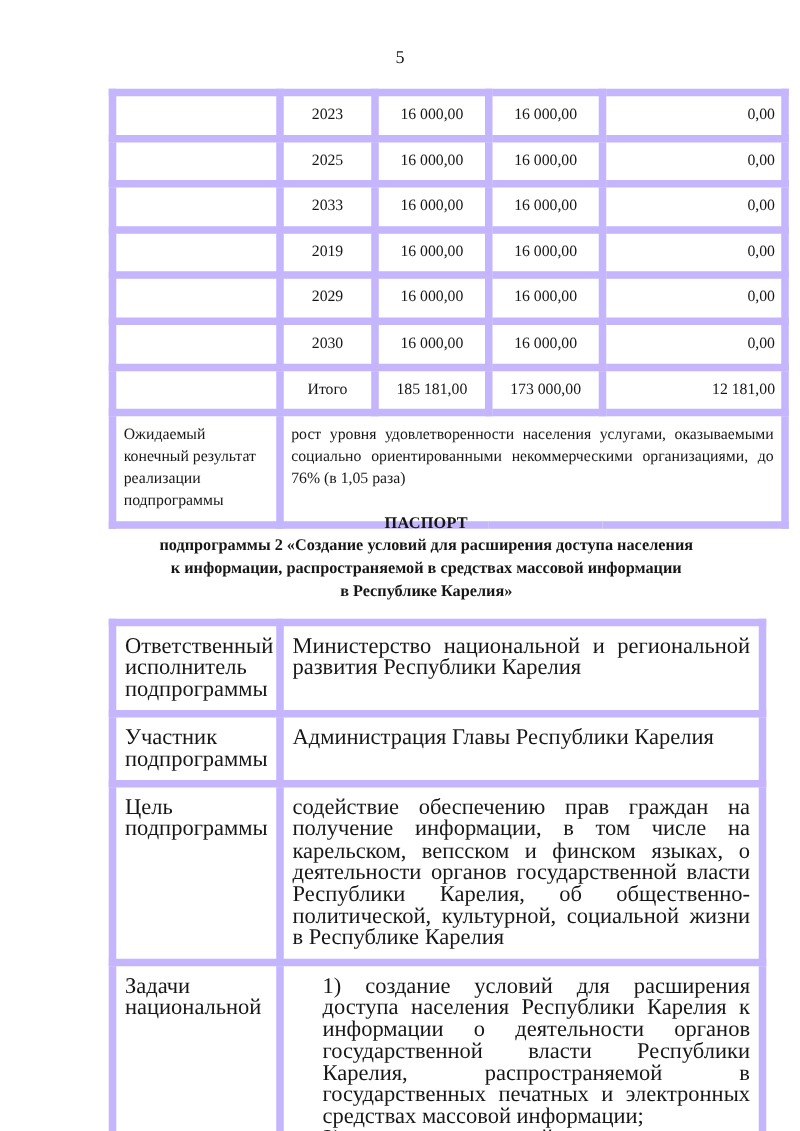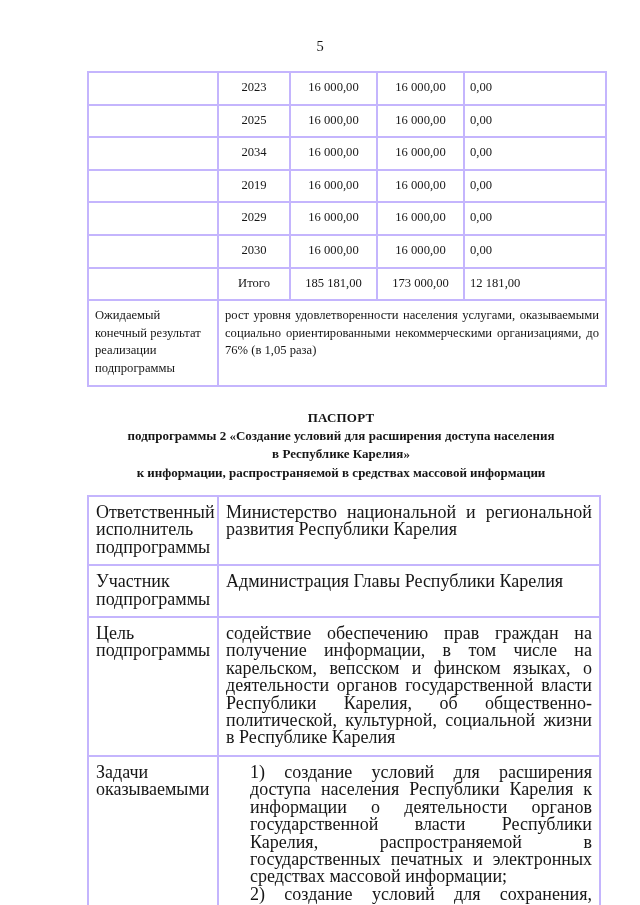--- a/index.html
+++ b/index.html
@@ -35,39 +35,39 @@
   }
 
   
   .doc-table {
     position: absolute;
     border-collapse: collapse;
     table-layout: fixed;
     font-size: 12.6px;
   }
   .doc-table td {
-    border: 2px solid #c4b5fd;
+    border: 6px solid #c4b5fd;
     padding: 0;
     vertical-align: top;
   }
 
   
   #finance-table {
     left: 87px;
     top: 71px;
     width: 508px;
   }
   #finance-table td {
     height: 30.6px;
   }
   #finance-table td.c-label   { width: 128px; }
   #finance-table td.c-year    { width: 70px;  text-align: center; }
   #finance-table td.c-num1    { width: 85px;  text-align: center; }
   #finance-table td.c-num2    { width: 85px;  text-align: center; }
-  #finance-table td.c-num3    { width: 140px; text-align: left; }
+  #finance-table td.c-num3    { width: 140px; text-align: right; }
   #finance-table td .cellpad {
     display: block;
     padding: 6px 5px 5px 5px;
     line-height: 16px;
   }
 
   
   #finance-table tr.result-row td {
     height: auto;
   }
@@ -167,21 +167,21 @@
           </td>
         <td class="c-num3">
             <span class="cellpad">0,00</span>
           </td>
       </tr>
       <tr>
         <td class="c-label">
             <span class="cellpad"></span>
           </td>
         <td class="c-year">
-            <span class="cellpad">2034</span>
+            <span class="cellpad">2033</span>
           </td>
         <td class="c-num1">
             <span class="cellpad">16 000,00</span>
           </td>
         <td class="c-num2">
             <span class="cellpad">16 000,00</span>
           </td>
         <td class="c-num3">
             <span class="cellpad">0,00</span>
           </td>
@@ -261,22 +261,22 @@
         <td class="res-body" colspan="4">
             <span class="cellpad">рост уровня удовлетворенности населения услугами, оказываемыми социально ориентированными некоммерческими организациями, до 76% (в 1,05 раза)</span>
           </td>
       </tr>
     </tbody>
   </table>
 
   <div class="passport-heading">
     <span class="hl title">ПАСПОРТ</span>
     <span class="hl">подпрограммы 2 «Создание условий для расширения доступа населения</span>
+    <span class="hl">к информации, распространяемой в средствах массовой информации</span>
     <span class="hl">в Республике Карелия»</span>
-    <span class="hl">к информации, распространяемой в средствах массовой информации</span>
   </div>
 
   <table id="passport-table" class="doc-table">
     <tbody>
       <tr class="r-responsible">
         <td class="p-label">
             <span class="cellpad">Ответственный исполнитель подпрограммы</span>
           </td>
         <td class="p-body">
             <span class="cellpad">Министерство национальной и региональной развития Республики Карелия</span>
@@ -293,21 +293,21 @@
       <tr class="r-goal">
         <td class="p-label">
             <span class="cellpad">Цель подпрограммы</span>
           </td>
         <td class="p-body">
             <span class="cellpad">содействие обеспечению прав граждан на получение информации, в том числе на карельском, вепсском и финском языках, о деятельности органов государственной власти Республики Карелия, об общественно-политической, культурной, социальной жизни в Республике Карелия</span>
           </td>
       </tr>
       <tr class="r-tasks">
         <td class="p-label">
-            <span class="cellpad">Задачи оказываемыми</span>
+            <span class="cellpad">Задачи национальной</span>
           </td>
         <td class="p-body">
             <span class="cellpad nowrapline">1) создание условий для расширения доступа населения Республики Карелия к информации о деятельности органов государственной власти Республики Карелия, распространяемой в государственных печатных и электронных средствах массовой информации;
 2) создание условий для сохранения, развития и использования карельского, вепсского и финского языков</span>
           </td>
       </tr>
     </tbody>
   </table>
 
 </div>

